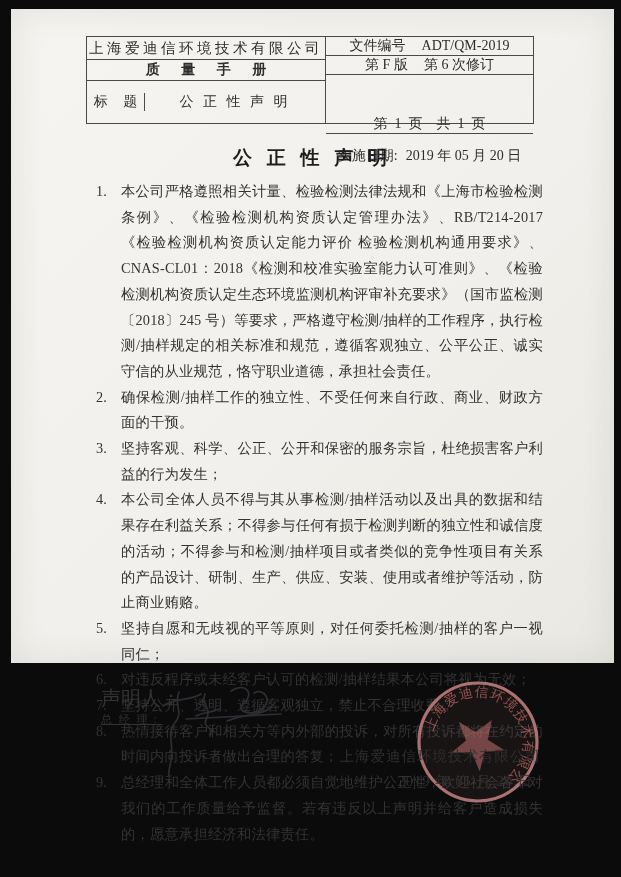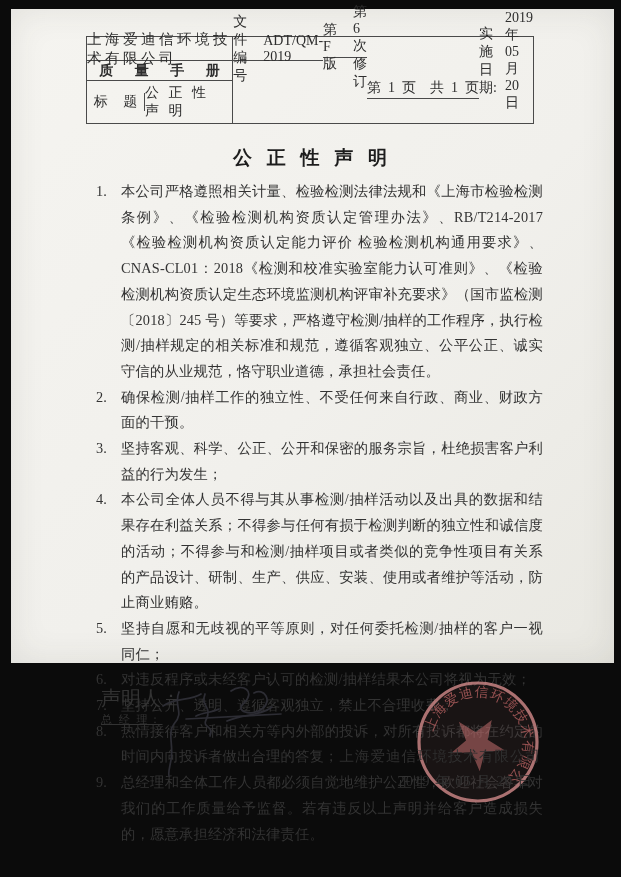--- a/index.html
+++ b/index.html
@@ -5,21 +5,21 @@
   html,body{margin:0;padding:0;background:#000;}
   .frame{position:relative;width:621px;height:877px;background:#0b0b0b;overflow:hidden;
          font-family:"Liberation Serif","DejaVu Serif",serif;}
   .paper{position:absolute;left:11px;top:9px;width:603px;height:654px;
          background:linear-gradient(135deg,#f5f4f0 0%,#f1f0ec 55%,#e9e8e2 100%);
          box-shadow:inset 0 0 35px rgba(60,55,45,.10);color:#2e2e2e;}
   
   .doc-table{position:absolute;left:75px;top:27px;width:448px;height:88px;
              border:1.5px solid #4a4a4a;box-sizing:border-box;display:flex;font-size:14px;}
   .t-left{width:238px;border-right:1px solid #4a4a4a;display:flex;flex-direction:column;}
-  .t-right{flex:1;display:flex;flex-direction:row;}
+  .t-right{flex:1;display:flex;flex-direction:column;}
   .t-row{display:flex;align-items:center;justify-content:center;box-sizing:border-box;}
   .r1{height:24px;border-bottom:1px solid #4a4a4a;}
   .r2{height:21px;border-bottom:1px solid #4a4a4a;}
   .r3{height:43px;}
   .r3a{height:22px;border-bottom:1px solid #4a4a4a;}
   .r3b{height:21px;margin-top:13px;}
   .t-left .r3{display:flex;padding:0;justify-content:space-between;}
   .cell-label{width:58px;border-right:1px solid #4a4a4a;display:flex;align-items:center;
               justify-content:center;letter-spacing:6px;padding-left:6px;box-sizing:border-box;}
   .cell-value{flex:1;display:flex;align-items:center;justify-content:center;letter-spacing:3px;}

